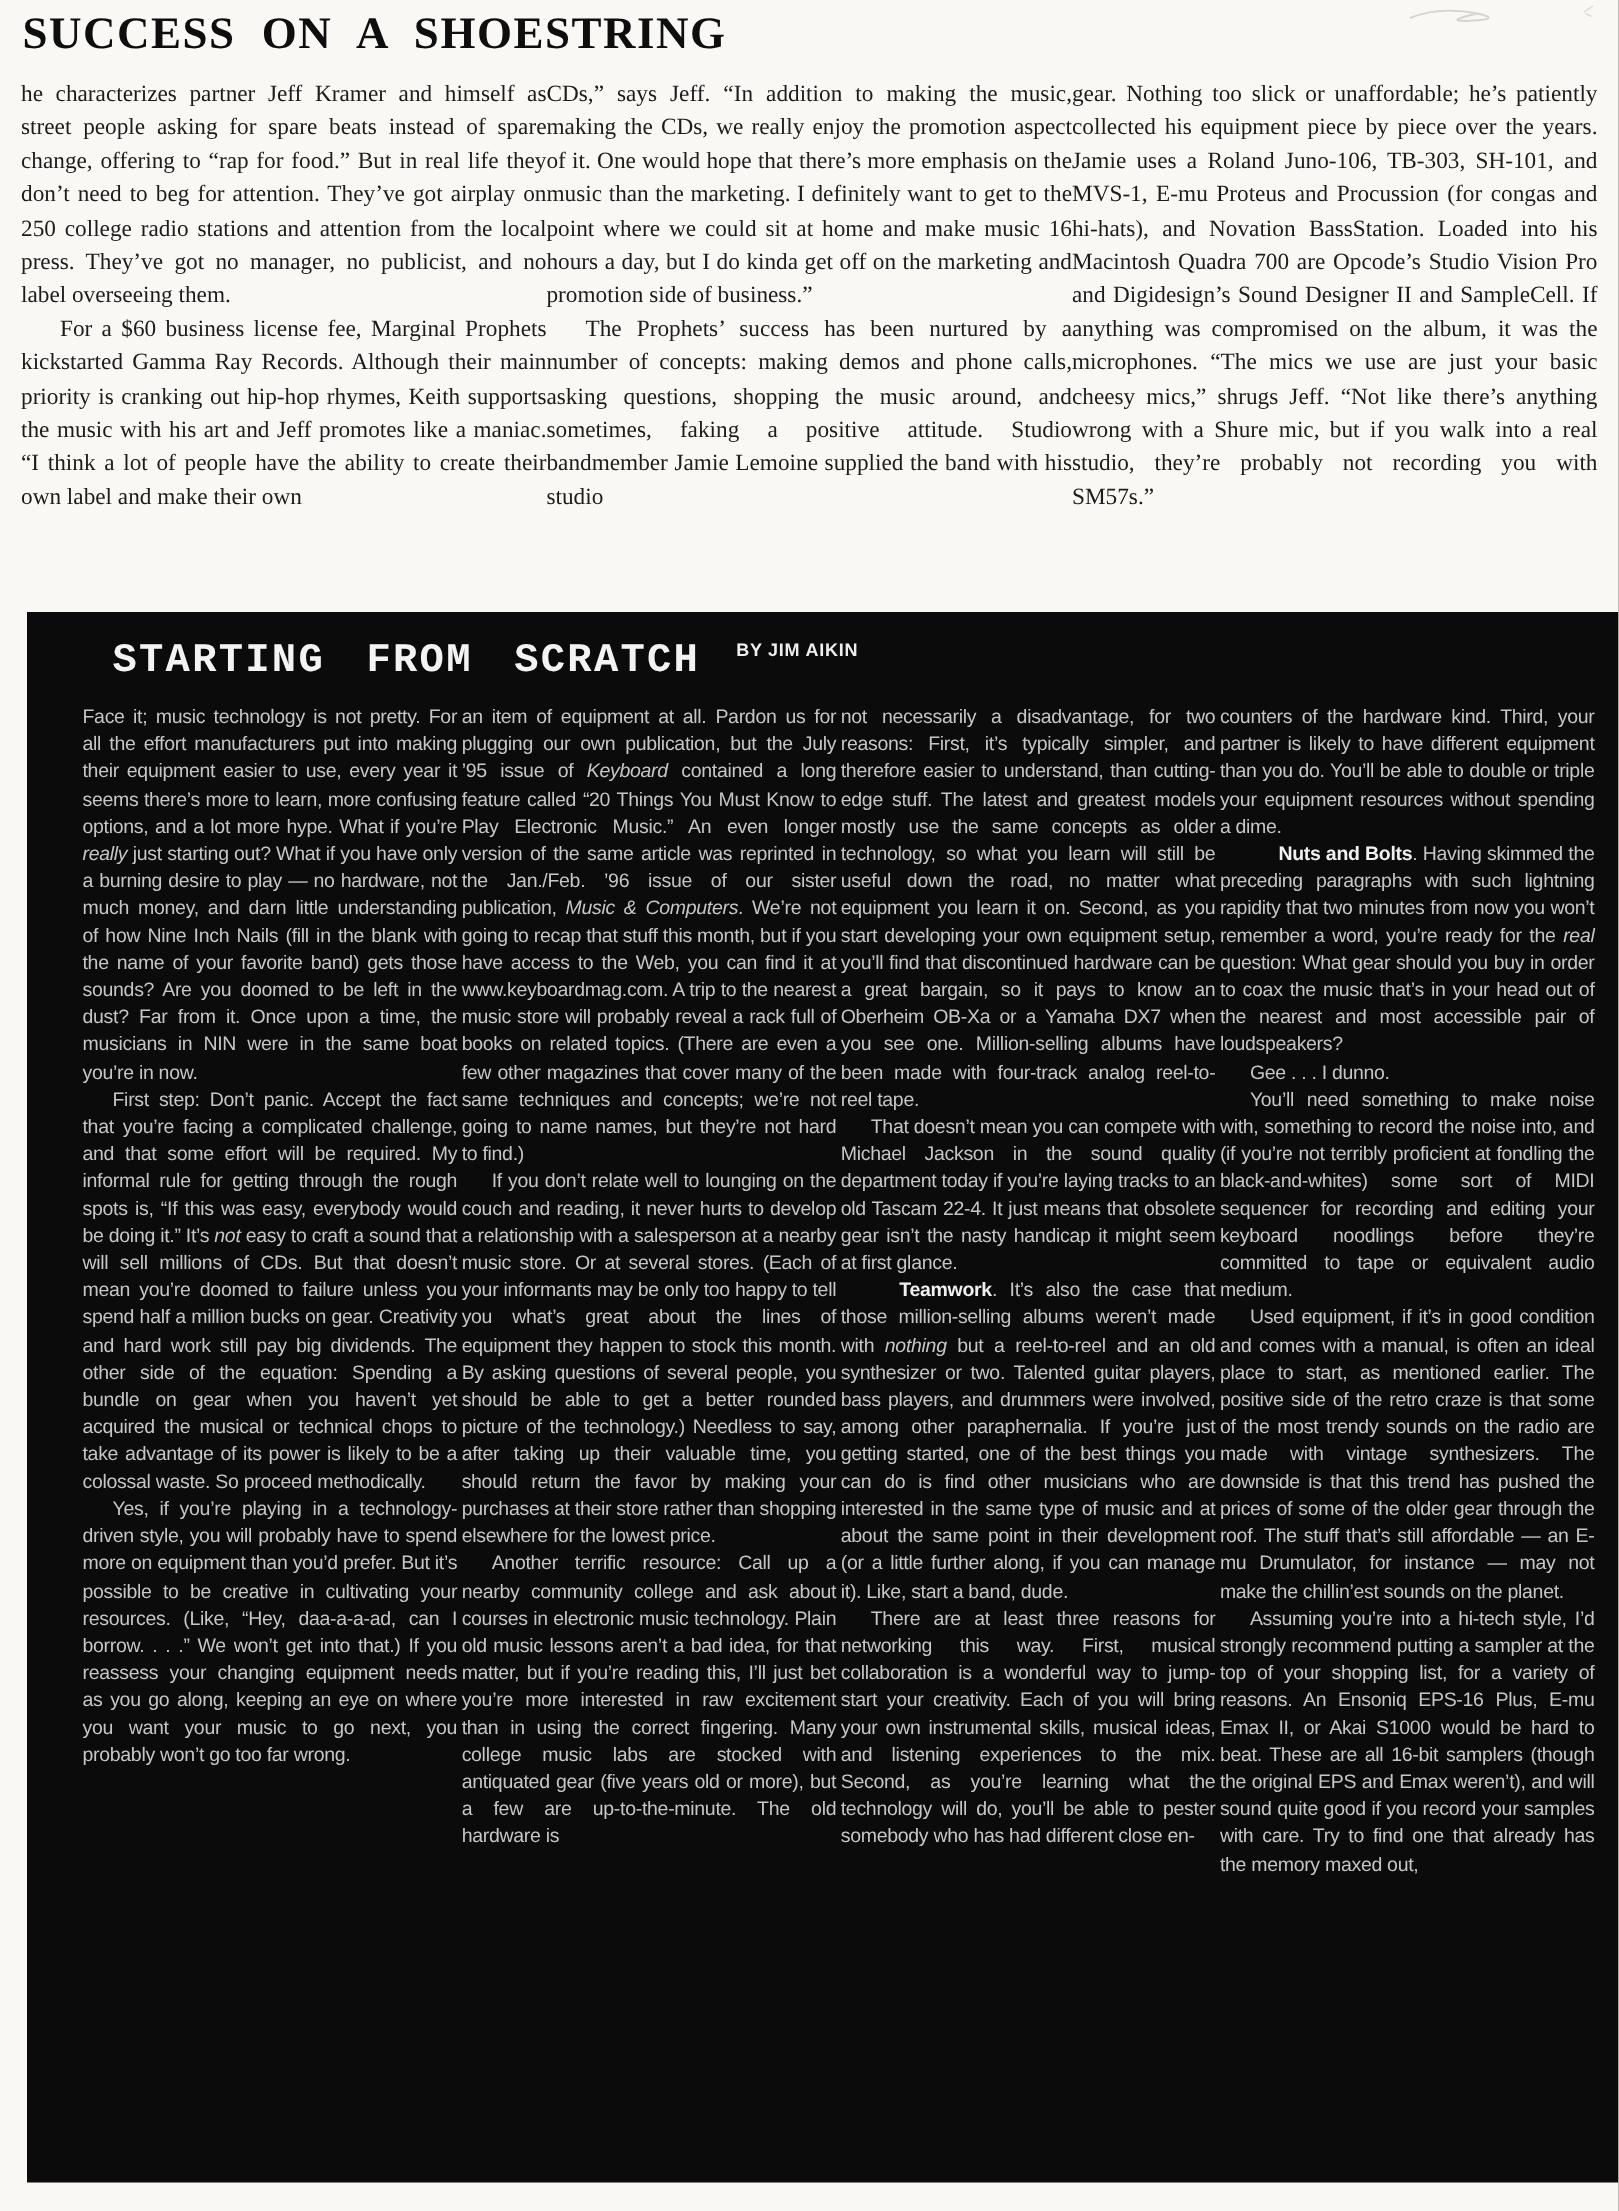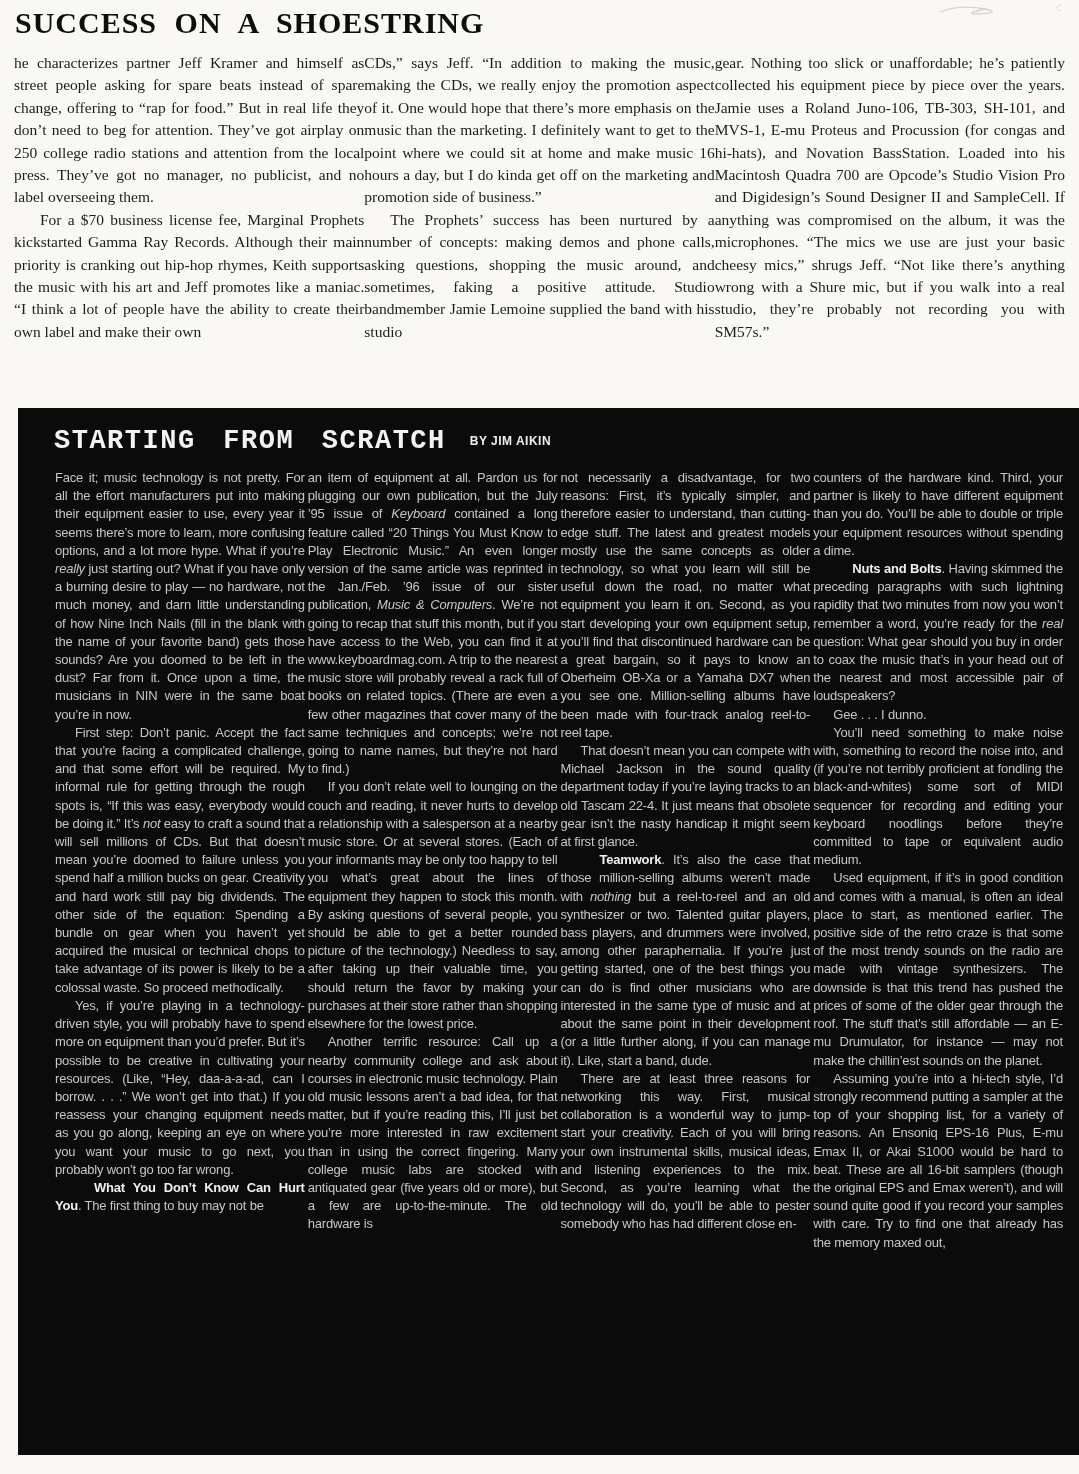--- a/index.html
+++ b/index.html
@@ -21,21 +21,21 @@
     height:362px;overflow:hidden;
   }
   .top-col{flex:1;font-size:15.5px;line-height:22.4px;text-align:justify;color:#1c1c1c;}
   .top-col .para{margin:0;}
   .top-col .para.indent{text-indent:26px;}
   
   .black-box{
     position:absolute;left:18px;top:408px;width:1061px;height:1047px;
     background:#0b0b0b;color:#c6c6c6;
   }
-  .bb-header{display:flex;align-items:center;gap:24px;padding:18px 0 0 36px;}
+  .bb-header{display:flex;align-items:flex-start;gap:24px;padding:18px 0 0 57px;}
   .bb-title{
     font-family:"Liberation Mono",monospace;font-weight:bold;
     font-size:27px;letter-spacing:1.5px;word-spacing:10px;
     color:#f3f3f3;margin:0;white-space:nowrap;
   }
   .bb-byline{
     font-family:"Liberation Sans",sans-serif;font-weight:bold;
     font-size:12px;letter-spacing:.5px;color:#eeeeee;white-space:nowrap;
   }
   .bb-columns{
@@ -63,21 +63,21 @@
       <path d="M10 10 q 20 -8 45 -3 q 18 4 -8 5 q -14 0 8 -5" fill="none" stroke="#b9b7b2" stroke-width="1.3"></path>
       <path d="M126 6 l 6 -4 m -5 5 l 4 2" fill="none" stroke="#c3c1bc" stroke-width="1"></path>
     </svg>
   </div>
 
   <section class="top-article">
     <h1 class="top-title">SUCCESS ON A SHOESTRING</h1>
     <div class="top-columns">
       <div class="top-col">
           <p class="para"><span>he characterizes partner Jeff Kramer and himself as street people asking for spare beats instead of spare change, offering to “rap for food.” But in real life they don’t need to beg for attention. They’ve got airplay on 250 college radio stations and attention from the local press. They’ve got no manager, no publicist, and no label overseeing them.</span></p>
-          <p class="para indent"><span>For a $70 business license fee, Marginal Prophets kickstarted Gamma Ray Records. Although their main priority is cranking out hip-hop rhymes, Keith supports the music with his art and Jeff promotes like a maniac. “I think a lot of people have the ability to create their own label and make their own</span></p>
+          <p class="para indent"><span>For a $60 business license fee, Marginal Prophets kickstarted Gamma Ray Records. Although their main priority is cranking out hip-hop rhymes, Keith supports the music with his art and Jeff promotes like a maniac. “I think a lot of people have the ability to create their own label and make their own</span></p>
         </div>
       <div class="top-col">
           <p class="para"><span>CDs,” says Jeff. “In addition to making the music, making the CDs, we really enjoy the promotion aspect of it. One would hope that there’s more emphasis on the music than the marketing. I definitely want to get to the point where we could sit at home and make music 16 hours a day, but I do kinda get off on the marketing and promotion side of business.”</span></p>
           <p class="para indent"><span>The Prophets’ success has been nurtured by a number of concepts: making demos and phone calls, asking questions, shopping the music around, and sometimes, faking a positive attitude. Studio bandmember Jamie Lemoine supplied the band with his studio</span></p>
         </div>
       <div class="top-col">
           <p class="para"><span>gear. Nothing too slick or unaffordable; he’s patiently collected his equipment piece by piece over the years. Jamie uses a Roland Juno-106, TB-303, SH-101, and MVS-1, E-mu Proteus and Procussion (for congas and hi-hats), and Novation BassStation. Loaded into his Macintosh Quadra 700 are Opcode’s Studio Vision Pro and Digidesign’s Sound Designer II and SampleCell. If anything was compromised on the album, it was the microphones. “The mics we use are just your basic cheesy mics,” shrugs Jeff. “Not like there’s anything wrong with a Shure mic, but if you walk into a real studio, they’re probably not recording you with SM57s.”</span></p>
         </div>
     </div>
   </section>
@@ -85,21 +85,20 @@
   <section class="black-box">
     <header class="bb-header">
       <h2 class="bb-title">STARTING FROM SCRATCH</h2>
       <span class="bb-byline">BY JIM AIKIN</span>
     </header>
     <div class="bb-columns">
       <div class="bb-col">
           <p class="para"><span>Face it; music technology is not pretty. For all the effort manufacturers put into making their equipment easier to use, every year it seems there’s more to learn, more confusing options, and a lot more hype. What if you’re </span><span class="r-i">really</span><span> just starting out? What if you have only a burning desire to play — no hardware, not much money, and darn little understanding of how Nine Inch Nails (fill in the blank with the name of your favorite band) gets those sounds? Are you doomed to be left in the dust? Far from it. Once upon a time, the musicians in NIN were in the same boat you’re in now.</span></p>
           <p class="para indent"><span>First step: Don’t panic. Accept the fact that you’re facing a complicated challenge, and that some effort will be required. My informal rule for getting through the rough spots is, “If this was easy, everybody would be doing it.” It’s </span><span class="r-i">not</span><span> easy to craft a sound that will sell millions of CDs. But that doesn’t mean you’re doomed to failure unless you spend half a million bucks on gear. Creativity and hard work still pay big dividends. The other side of the equation: Spending a bundle on gear when you haven’t yet acquired the musical or technical chops to take advantage of its power is likely to be a colossal waste. So proceed methodically.</span></p>
           <p class="para indent"><span>Yes, if you’re playing in a technology-driven style, you will probably have to spend more on equipment than you’d prefer. But it’s possible to be creative in cultivating your resources. (Like, “Hey, daa-a-a-ad, can I borrow. . . .” We won’t get into that.) If you reassess your changing equipment needs as you go along, keeping an eye on where you want your music to go next, you probably won’t go too far wrong.</span></p>
-          <p class="para indent"><span class="r-b">What You Don’t Know Can Hurt You</span><span>. The first thing to buy may not be</span></p>
         </div>
       <div class="bb-col">
           <p class="para"><span>an item of equipment at all. Pardon us for plugging our own publication, but the July ’95 issue of </span><span class="r-i">Keyboard</span><span> contained a long feature called “20 Things You Must Know to Play Electronic Music.” An even longer version of the same article was reprinted in the Jan./Feb. ’96 issue of our sister publication, </span><span class="r-i">Music &amp; Computers</span><span>. We’re not going to recap that stuff this month, but if you have access to the Web, you can find it at </span><span class="r-u">www.keyboardmag.com</span><span>. A trip to the nearest music store will probably reveal a rack full of books on related topics. (There are even a few other magazines that cover many of the same techniques and concepts; we’re not going to name names, but they’re not hard to find.)</span></p>
           <p class="para indent"><span>If you don’t relate well to lounging on the couch and reading, it never hurts to develop a relationship with a salesperson at a nearby music store. Or at several stores. (Each of your informants may be only too happy to tell you what’s great about the lines of equipment they happen to stock this month. By asking questions of several people, you should be able to get a better rounded picture of the technology.) Needless to say, after taking up their valuable time, you should return the favor by making your purchases at their store rather than shopping elsewhere for the lowest price.</span></p>
           <p class="para indent"><span>Another terrific resource: Call up a nearby community college and ask about courses in electronic music technology. Plain old music lessons aren’t a bad idea, for that matter, but if you’re reading this, I’ll just bet you’re more interested in raw excitement than in using the correct fingering. Many college music labs are stocked with antiquated gear (five years old or more), but a few are up-to-the-minute. The old hardware is</span></p>
         </div>
       <div class="bb-col">
           <p class="para"><span>not necessarily a disadvantage, for two reasons: First, it’s typically simpler, and therefore easier to understand, than cutting-edge stuff. The latest and greatest models mostly use the same concepts as older technology, so what you learn will still be useful down the road, no matter what equipment you learn it on. Second, as you start developing your own equipment setup, you’ll find that discontinued hardware can be a great bargain, so it pays to know an Oberheim OB-Xa or a Yamaha DX7 when you see one. Million-selling albums have been made with four-track analog reel-to-reel tape.</span></p>
           <p class="para indent"><span>That doesn’t mean you can compete with Michael Jackson in the sound quality department today if you’re laying tracks to an old Tascam 22-4. It just means that obsolete gear isn’t the nasty handicap it might seem at first glance.</span></p>
           <p class="para indent"><span class="r-b">Teamwork</span><span>. It’s also the case that those million-selling albums weren’t made with </span><span class="r-i">nothing</span><span> but a reel-to-reel and an old synthesizer or two. Talented guitar players, bass players, and drummers were involved, among other paraphernalia. If you’re just getting started, one of the best things you can do is find other musicians who are interested in the same type of music and at about the same point in their development (or a little further along, if you can manage it). Like, start a band, dude.</span></p>

